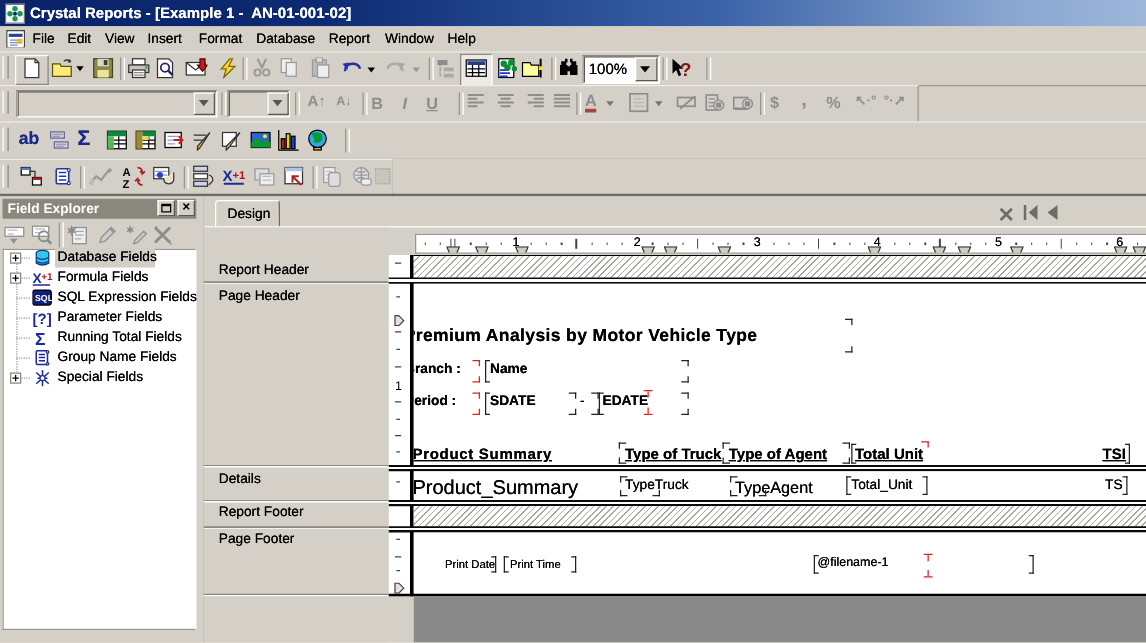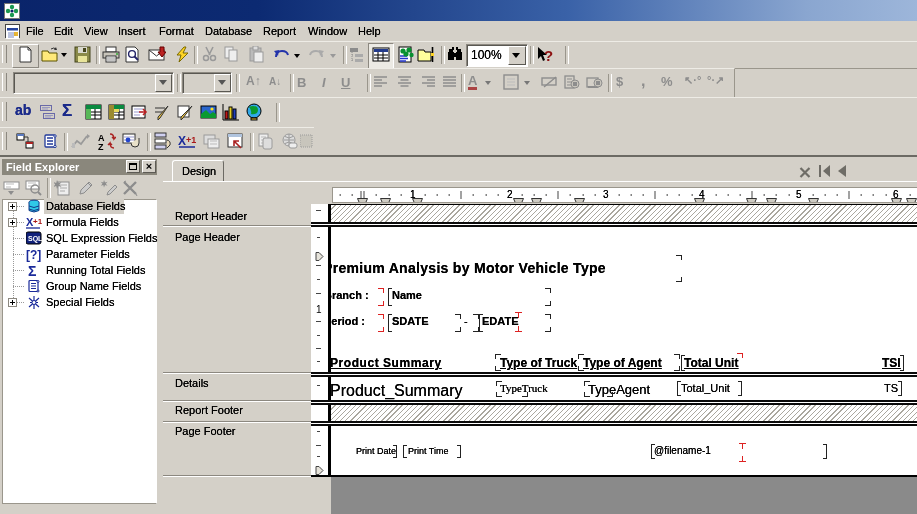--- a/index.html
+++ b/index.html
@@ -47,20 +47,21 @@
 <div class="ab" style="left:0;top:0;width:917px;height:21px;background:linear-gradient(90deg,#0a246a 0%,#0c2a72 28%,#3a62a8 62%,#8aa6d0 88%,#9db6da 100%);"></div>
 <div class="ab" style="left:4px;top:3px;width:16px;height:16px;background:#fff;border:1px solid #777;box-sizing:border-box;">
  <svg width="14" height="14" viewBox="0 0 14 14">
         <circle cx="7" cy="3" r="2.2" fill="#1a9850"></circle>
         <circle cx="3" cy="7" r="2.2" fill="#1a9850"></circle>
         <circle cx="11" cy="7" r="2.2" fill="#1a9850"></circle>
         <circle cx="7" cy="11" r="2.2" fill="#1a9850"></circle>
         <circle cx="7" cy="7" r="1.6" fill="#0a246a"></circle>
       </svg>
 </div>
+<div class="txt" style="left:24px;top:3px;font-size:12px;font-weight:bold;color:#fff;">Crystal Reports - [Example 1 -&nbsp; AN-01-001-02]</div>
 
 <div class="ab" style="left:0;top:21px;width:917px;height:20px;background:#d4d0c8;border-bottom:1px solid #9a968c;"></div>
 <div class="ab" style="left:5px;top:24px;width:15px;height:14px;background:#fff;border:1px solid #444;box-sizing:border-box;">
  <svg width="13" height="12" viewBox="0 0 13 12">
         <rect x="0" y="0" width="13" height="12" fill="#fff"></rect>
         <rect x="1" y="1" width="11" height="2.5" fill="#24429c"></rect>
         <path d="M2 6 h7 M2 8 h8 M2 10 h6" stroke="#7a8ac0" stroke-width="1"></path>
         <rect x="8" y="5" width="4" height="4" fill="#e8b020" opacity="0.9"></rect>
       </svg>
 </div>
@@ -625,21 +626,21 @@
  <div class="cm br" style="left:343px;top:162px;"></div>
  <div class="lb" style="left:350px;top:151px;height:14px;"></div>
  <div class="fld" style="left:353px;top:152px;font-size:12px;font-weight:bold;text-decoration:underline;">Total Unit</div>
  <div class="cm tr" style="left:406px;top:149px;color:#d22;"></div>
  <div class="fld" style="left:551px;top:152px;font-size:12px;font-weight:bold;text-decoration:underline;">TSI</div>
  <div class="rb" style="left:569px;top:151px;height:14px;"></div>
 
  <div class="fld" style="left:-1px;top:178px;font-size:16px;">Product_Summary</div>
  <div class="cm tl" style="left:165px;top:177px;"></div>
  <div class="cm bl" style="left:165px;top:188px;"></div>
- <div class="fld" style="left:169px;top:178px;font-size:11px;font-family:Liberation Serif, serif;">TypeTruck</div>
+ <div class="fld" style="left:169px;top:178px;font-size:11px;">TypeTruck</div>
  <div class="cm br" style="left:191px;top:188px;"></div>
  <div class="cm tl" style="left:253px;top:177px;"></div>
  <div class="cm bl" style="left:253px;top:188px;"></div>
  <div class="fld" style="left:257px;top:178px;font-size:13px;">TypeAgent</div>
  <div class="cm br" style="left:276px;top:188px;"></div>
  <div class="lb" style="left:346px;top:177px;height:13px;"></div>
  <div class="fld" style="left:350px;top:178px;font-size:11px;">Total_Unit</div>
  <div class="rb" style="left:407px;top:177px;height:13px;"></div>
  <div class="fld" style="left:553px;top:178px;font-size:11px;">TS</div>
  <div class="rb" style="left:567px;top:177px;height:13px;"></div>

